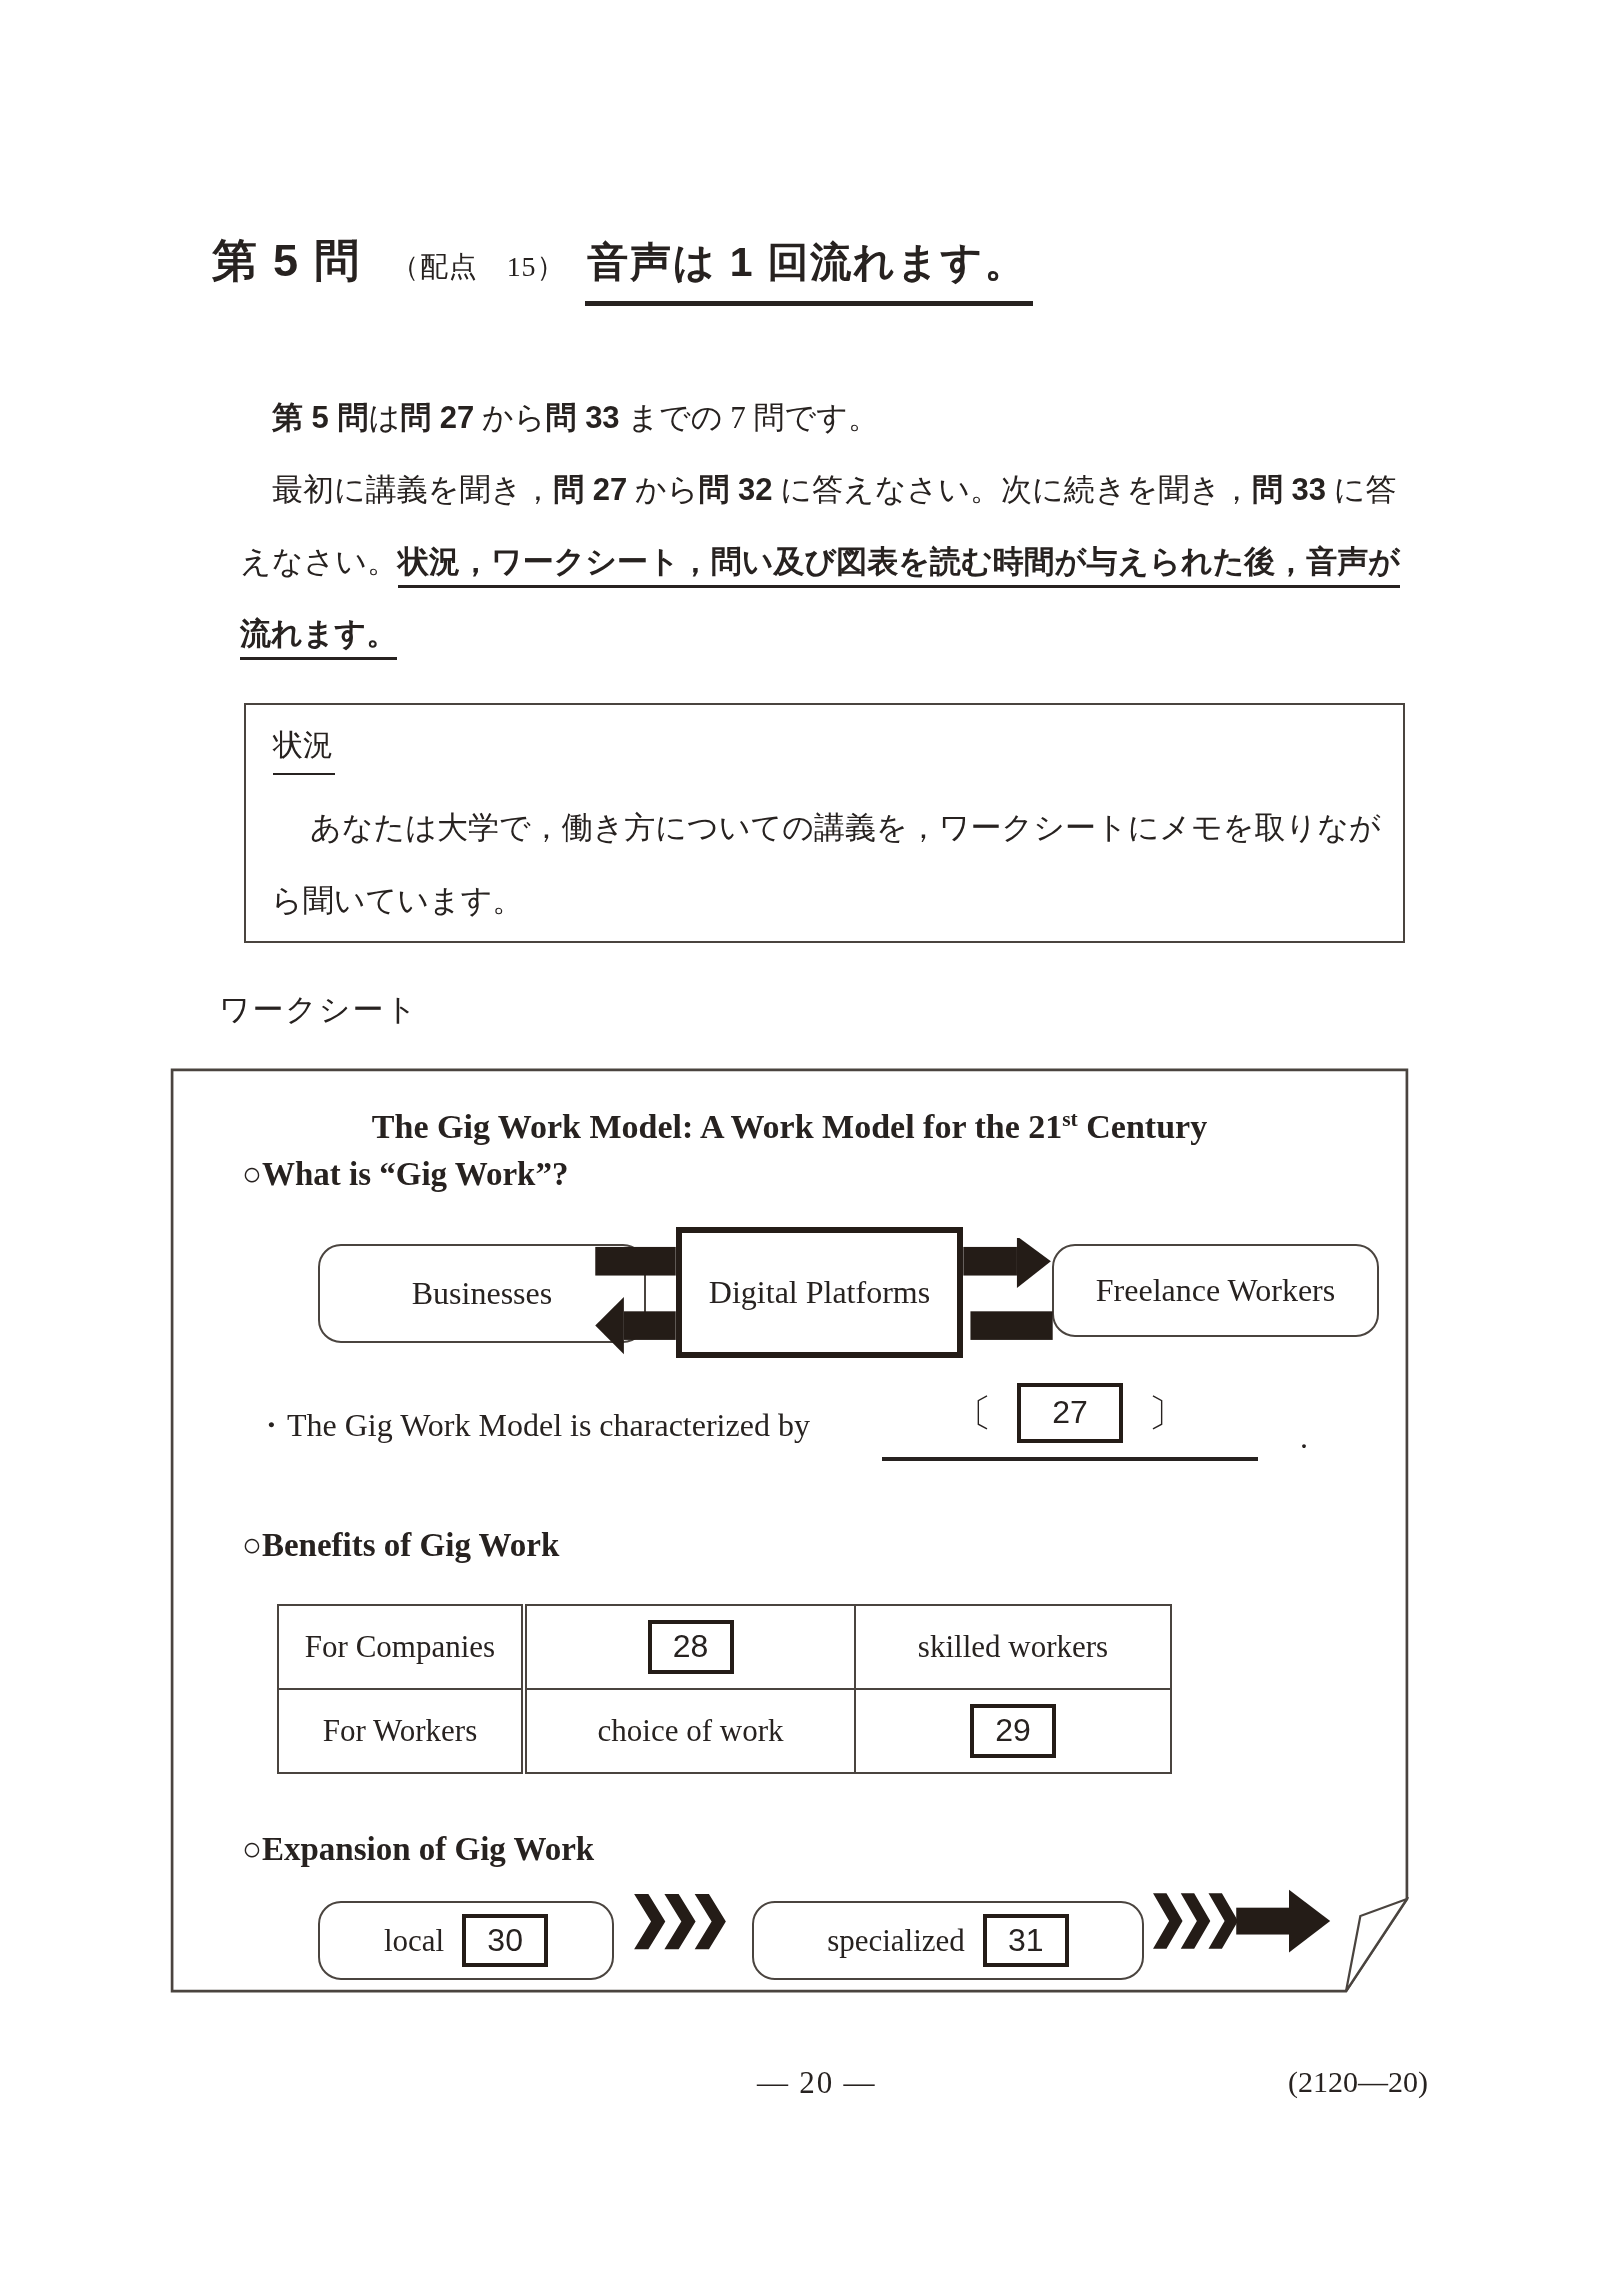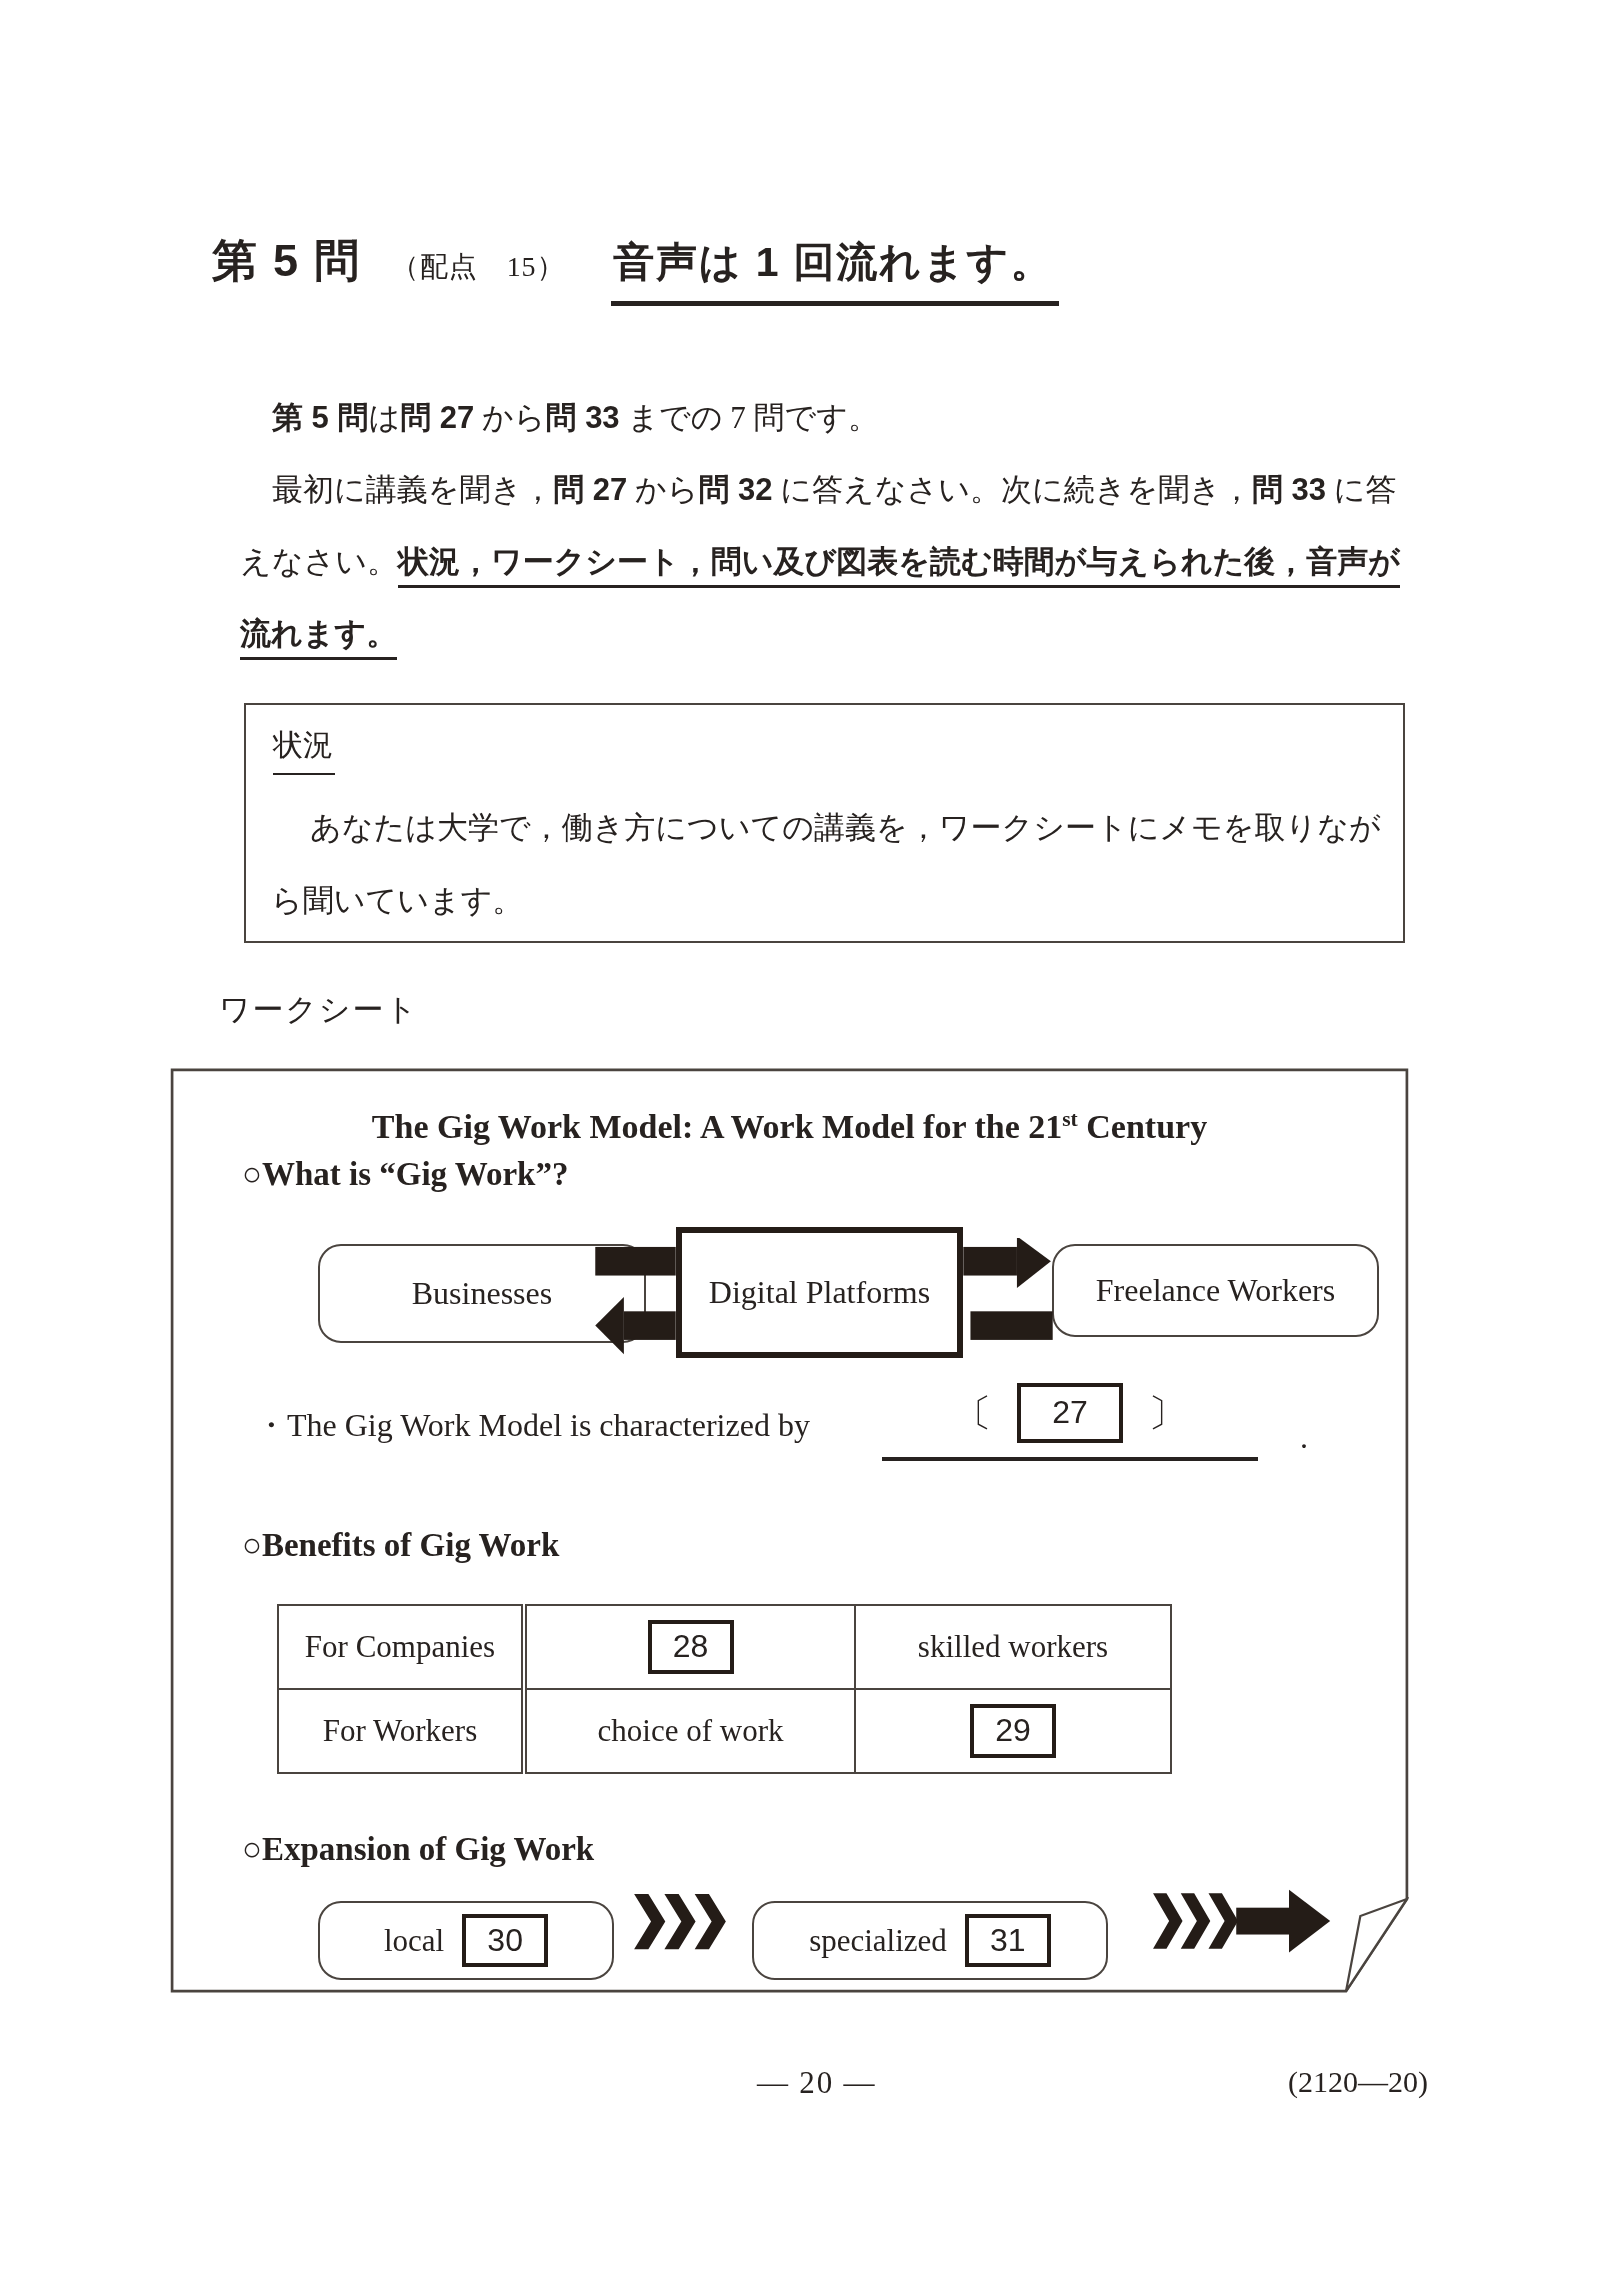--- a/index.html
+++ b/index.html
@@ -7,21 +7,21 @@
     position:relative; width:1624px; height:2293px; margin:0 auto;
     background:#ffffff; color:#272220; overflow:hidden;
     font-family:"Liberation Serif", serif;
   }
   
   .title-row { position:absolute; left:212px; top:231px; display:flex; align-items:baseline; }
   .q-num { font-family:"Liberation Sans", sans-serif; font-weight:bold; font-size:45px; letter-spacing:1.8px; }
   .points { font-size:28px; margin-left:30px; letter-spacing:0.9px; }
   .audio-note {
     font-family:"Liberation Sans", sans-serif; font-weight:bold; font-size:41px;
-    margin-left:46px; letter-spacing:1.8px;
+    margin-left:20px; letter-spacing:1.8px;
     border-bottom:5.4px solid #272220; padding:0 5.4px 10.7px 1.8px;
   }
   
   .intro { position:absolute; left:240px; top:382px; width:1164px; font-size:31px; line-height:72px; }
   .intro .line { white-space:nowrap; }
   .intro .indent { padding-left:32px; }
   .b { font-family:"Liberation Sans", sans-serif; font-weight:bold; }
   .ul { border-bottom:3.6px solid #272220; padding-bottom:6.3px; }
   
   .situation { position:absolute; left:244px; top:703px; width:1161px; height:240px; border:2.7px solid #4a443f; box-sizing:border-box; }
@@ -67,21 +67,21 @@
     border:2.2px solid #4a443f; height:82px; text-align:center; vertical-align:middle;
     font-size:31px; padding:0 18px; white-space:nowrap;
   }
   .ben-table td.lbl { width:206px; border-right:6.3px double #4a443f; }
   .ben-table td.c2 { width:291px; }
   .ben-table td.c3 { width:278px;margin-left:41px; }
   .ben-table .ans-box { min-width:86px; padding:3.6px 7.2px 4.5px 7.2px; border-width:4px; }
   
   .stage { position:absolute; box-sizing:border-box; height:79px; display:flex; align-items:center; justify-content:center; gap:18px; font-size:31px;margin-top:18px; }
   .stage-local { left:148px; top:815px; width:296px; }
-  .stage-special { left:582px; top:815px; width:356px; }
+  .stage-special { left:582px; top:815px; width:392px; }
   .stage .ans-box { min-width:86px; padding:3.6px 7.2px 4.5px 7.2px; border-width:4px; }
   .chev-1 { position:absolute; left:464px; top:826px; }
   .chev-2 { position:absolute; left:983px; top:820px; }
   
   .pgnum { position:absolute; left:757px; top:2065px; font-size:31px; letter-spacing:1.8px; white-space:nowrap; }
   .doc-code { position:absolute; left:1288px; top:2065px; font-size:30px; white-space:nowrap; }
 </style>
 </head>
 <body>
 

